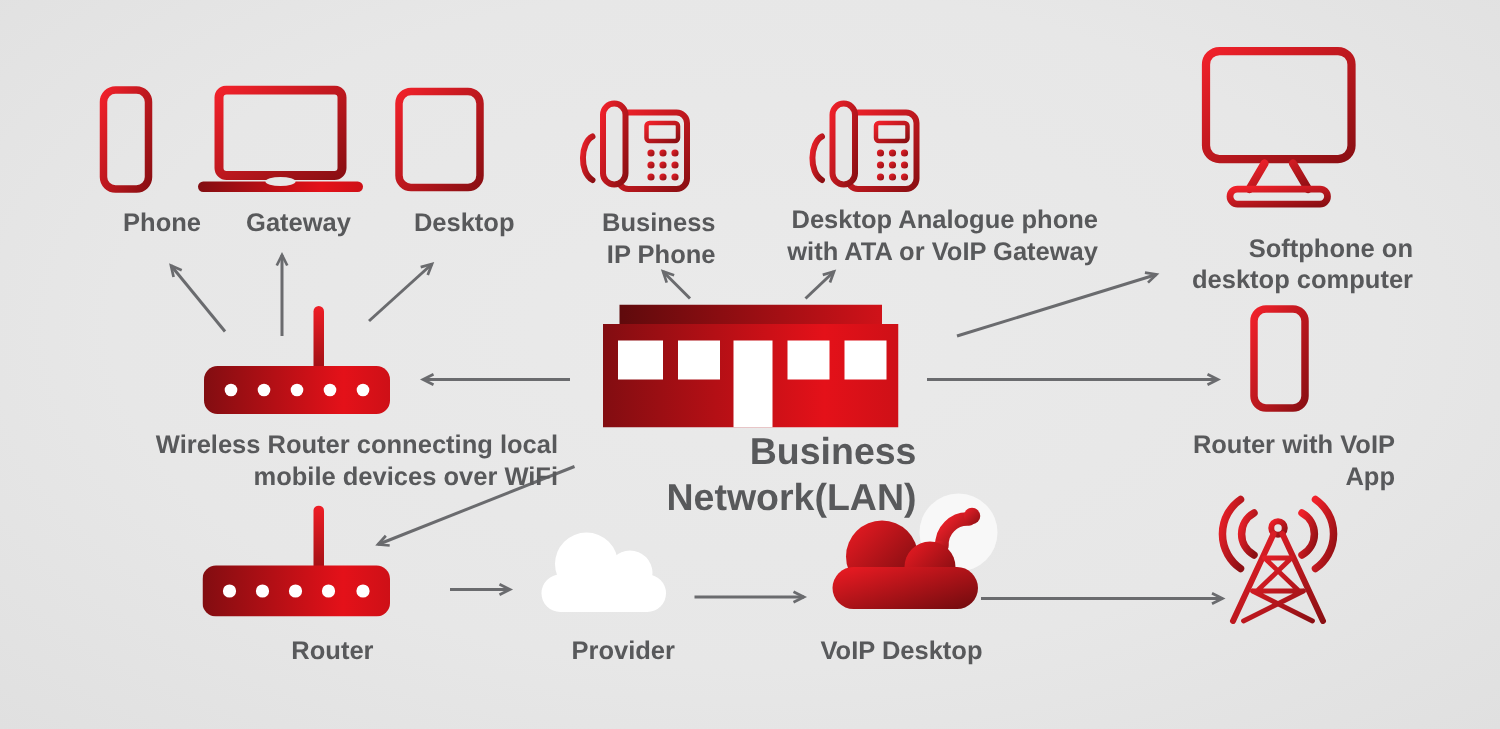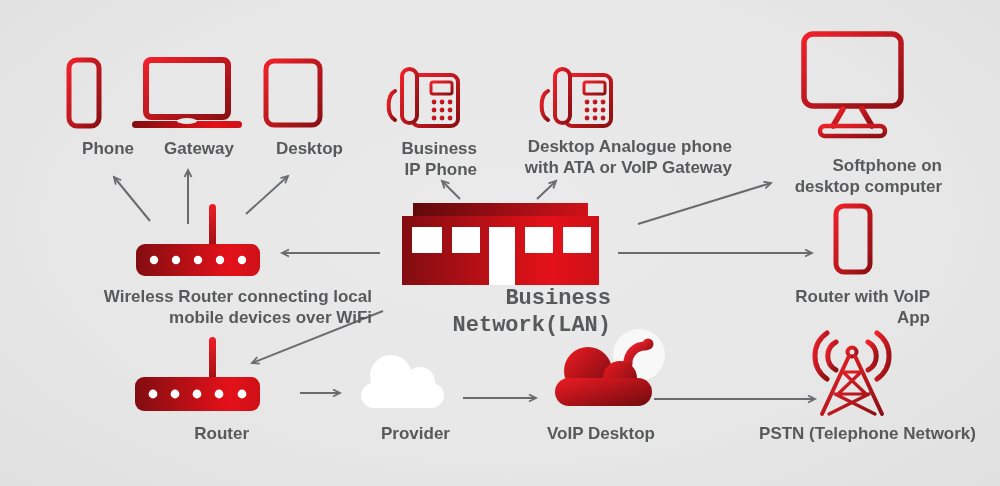--- a/index.html
+++ b/index.html
@@ -7,21 +7,21 @@
     position:relative;width:1000px;height:486px;overflow:hidden;
     background:radial-gradient(ellipse at 50% 45%, #eaeaea 0%, #e7e7e7 60%, #e0e0e0 100%);
     font-family:"Liberation Sans", sans-serif;
   }
   .node{position:absolute;}
   .label{
     position:absolute;
     font-weight:bold;font-size:17px;line-height:1.22;color:#58595b;
     text-align:right;white-space:pre-line;
   }
-  .label.big{font-size:22px;font-family:Liberation Mono, monospace;}
+  .label.big{font-size:25px;}
   .arrows{position:absolute;left:0;top:0;}
   svg{display:block;}
 </style>
 </head>
 <body>
 
 <div class="canvas">
 
   <svg width="0" height="0" style="position:absolute">
     <defs>
@@ -236,15 +236,14 @@
         <path d="M34,16 A16,16 0 0 0 34,44" stroke-width="5"></path>
         <path d="M75,7 A28,28 0 0 1 75,53" stroke-width="5"></path>
         <path d="M66,16 A16,16 0 0 1 66,44" stroke-width="5"></path>
         <circle cx="50" cy="26" r="4.5" stroke-width="4"></circle>
         <path d="M47,30 L20,88 M53,30 L80,88" stroke-width="4"></path>
         <path d="M41,46 L59,46 M41,46 L64,68 M59,46 L36,68 M33,68 L67,68 M33,68 L73,88 M67,68 L27,88" stroke-width="3.2"></path>
         <path d="M13,89 L87,89" stroke-width="6"></path>
       </g>
     </svg>
   </div>
-  <div class="label" style="left:736px;top:424px;width:240px">PSTN (Telephone Network)</div>
 
 </div>
 
 </body></html>

